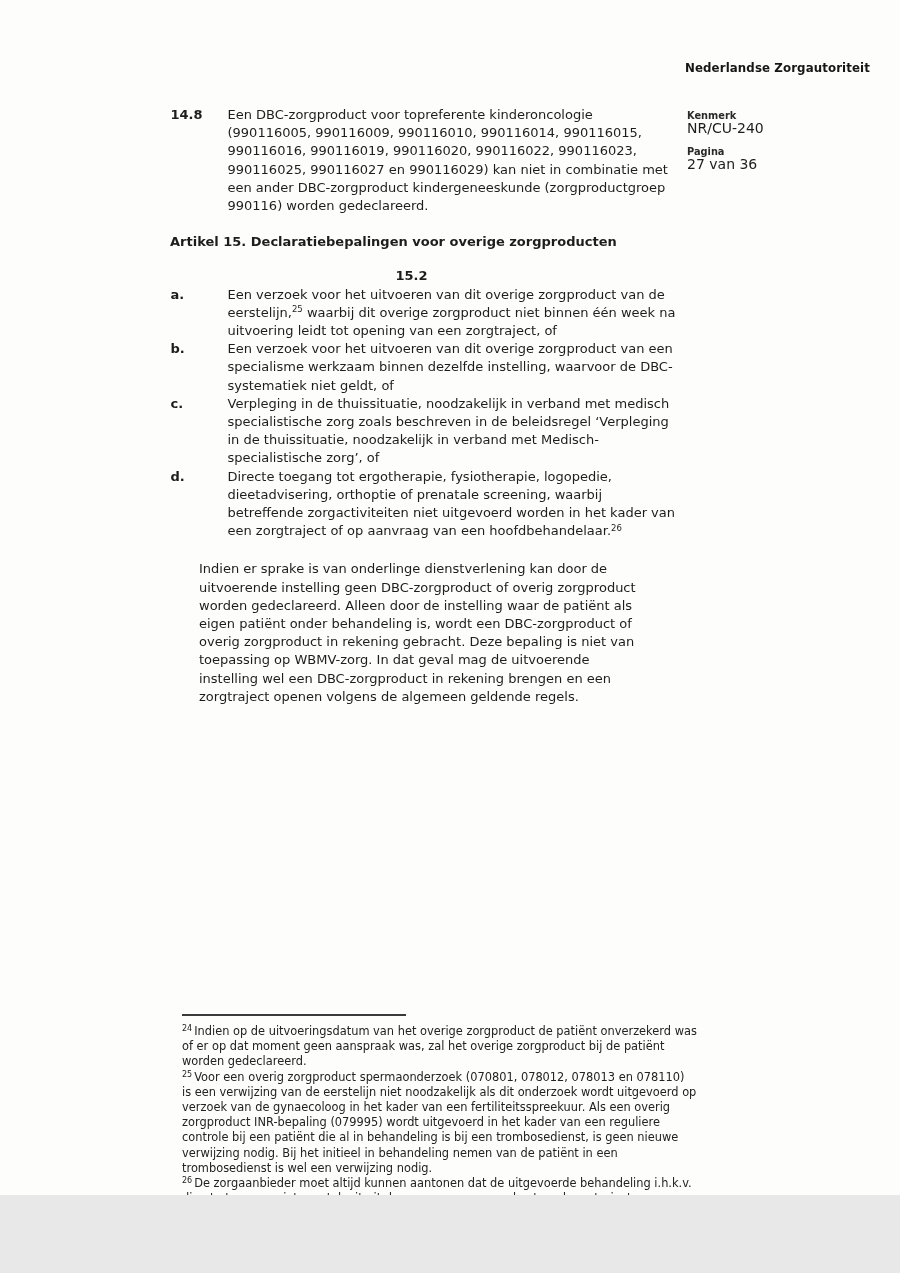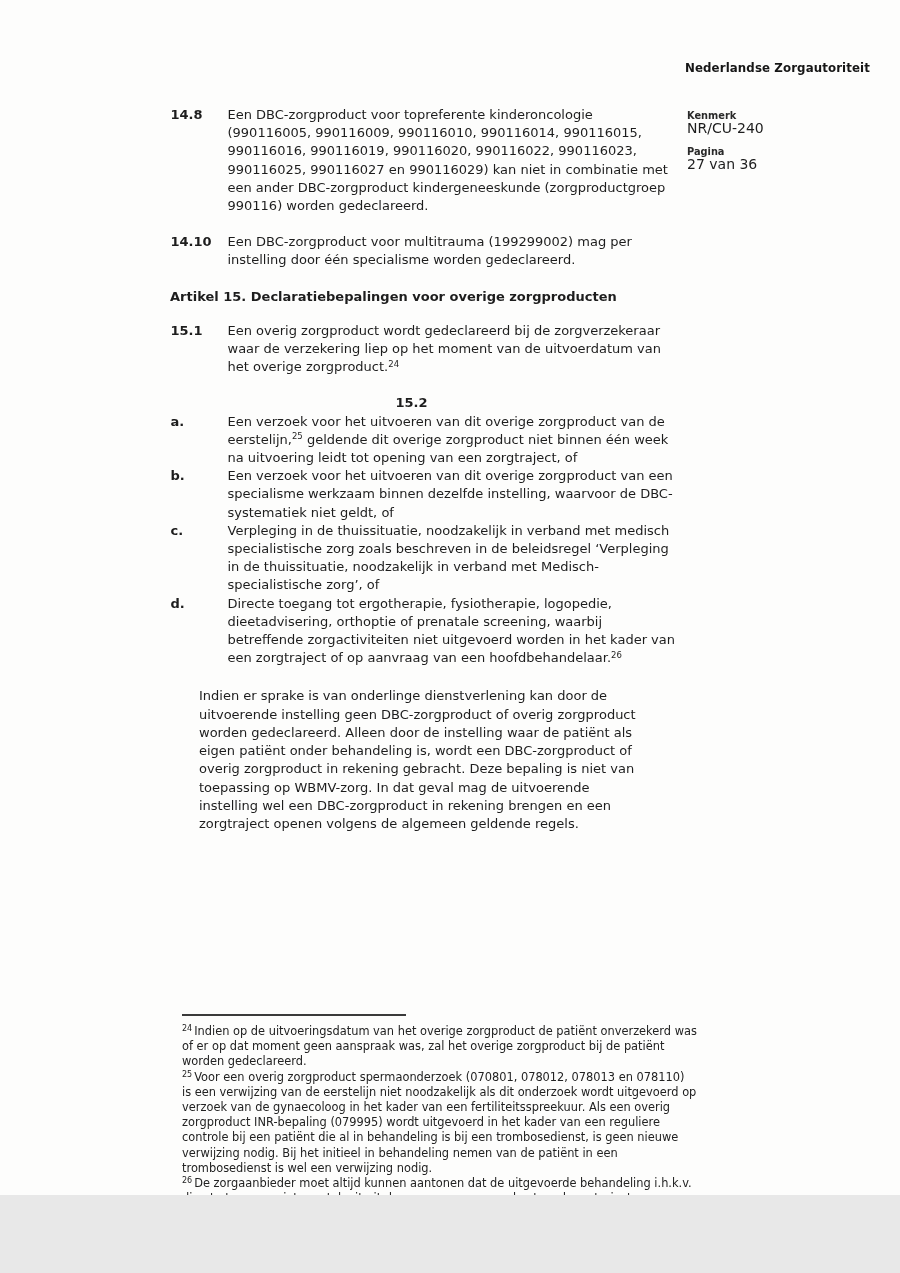--- a/index.html
+++ b/index.html
@@ -68,39 +68,31 @@
   </div>
 
   <div class="content">
 
     <div class="row">
       <div class="num">14.8</div>
       <div class="txt">Een DBC-zorgproduct voor topreferente kinderoncologie (990116005, 990116009, 990116010, 990116014, 990116015, 990116016, 990116019, 990116020, 990116022, 990116023, 990116025, 990116027 en 990116029) kan niet in combinatie met een ander DBC-zorgproduct kindergeneeskunde (zorgproductgroep 990116) worden gedeclareerd.</div>
     </div>
 
 
-    <div class="row">
-      <div class="num">14.10</div>
-      <div class="txt">Een DBC-zorgproduct voor multitrauma (199299002) mag per instelling door één specialisme worden gedeclareerd.</div>
-    </div>
 
     <div class="heading">Artikel 15. Declaratiebepalingen voor overige zorgproducten</div>
 
-    <div class="row">
-      <div class="num">15.1</div>
-      <div class="txt"><span>Een overig zorgproduct wordt gedeclareerd bij de zorgverzekeraar waar de verzekering liep op het moment van de uitvoerdatum van het overige zorgproduct.</span><span class="sup">24</span></div>
-    </div>
 
     <div class="row tight">
       <div class="num">15.2</div>
     </div>
 
     <div class="row tight">
       <div class="num">a.</div>
-      <div class="txt"><span>Een verzoek voor het uitvoeren van dit overige zorgproduct van de eerstelijn,</span><span class="sup">25</span><span> geldende dit overige zorgproduct niet binnen één week na uitvoering leidt tot opening van een zorgtraject, of</span></div>
+      <div class="txt"><span>Een verzoek voor het uitvoeren van dit overige zorgproduct van de eerstelijn,</span><span class="sup">25</span><span> waarbij dit overige zorgproduct niet binnen één week na uitvoering leidt tot opening van een zorgtraject, of</span></div>
     </div>
 
     <div class="row tight">
       <div class="num">b.</div>
       <div class="txt">Een verzoek voor het uitvoeren van dit overige zorgproduct van een specialisme werkzaam binnen dezelfde instelling, waarvoor de DBC-systematiek niet geldt, of</div>
     </div>
 
     <div class="row tight">
       <div class="num">c.</div>
       <div class="txt">Verpleging in de thuissituatie, noodzakelijk in verband met medisch specialistische zorg zoals beschreven in de beleidsregel ‘Verpleging in de thuissituatie, noodzakelijk in verband met Medisch-specialistische zorg’, of</div>

